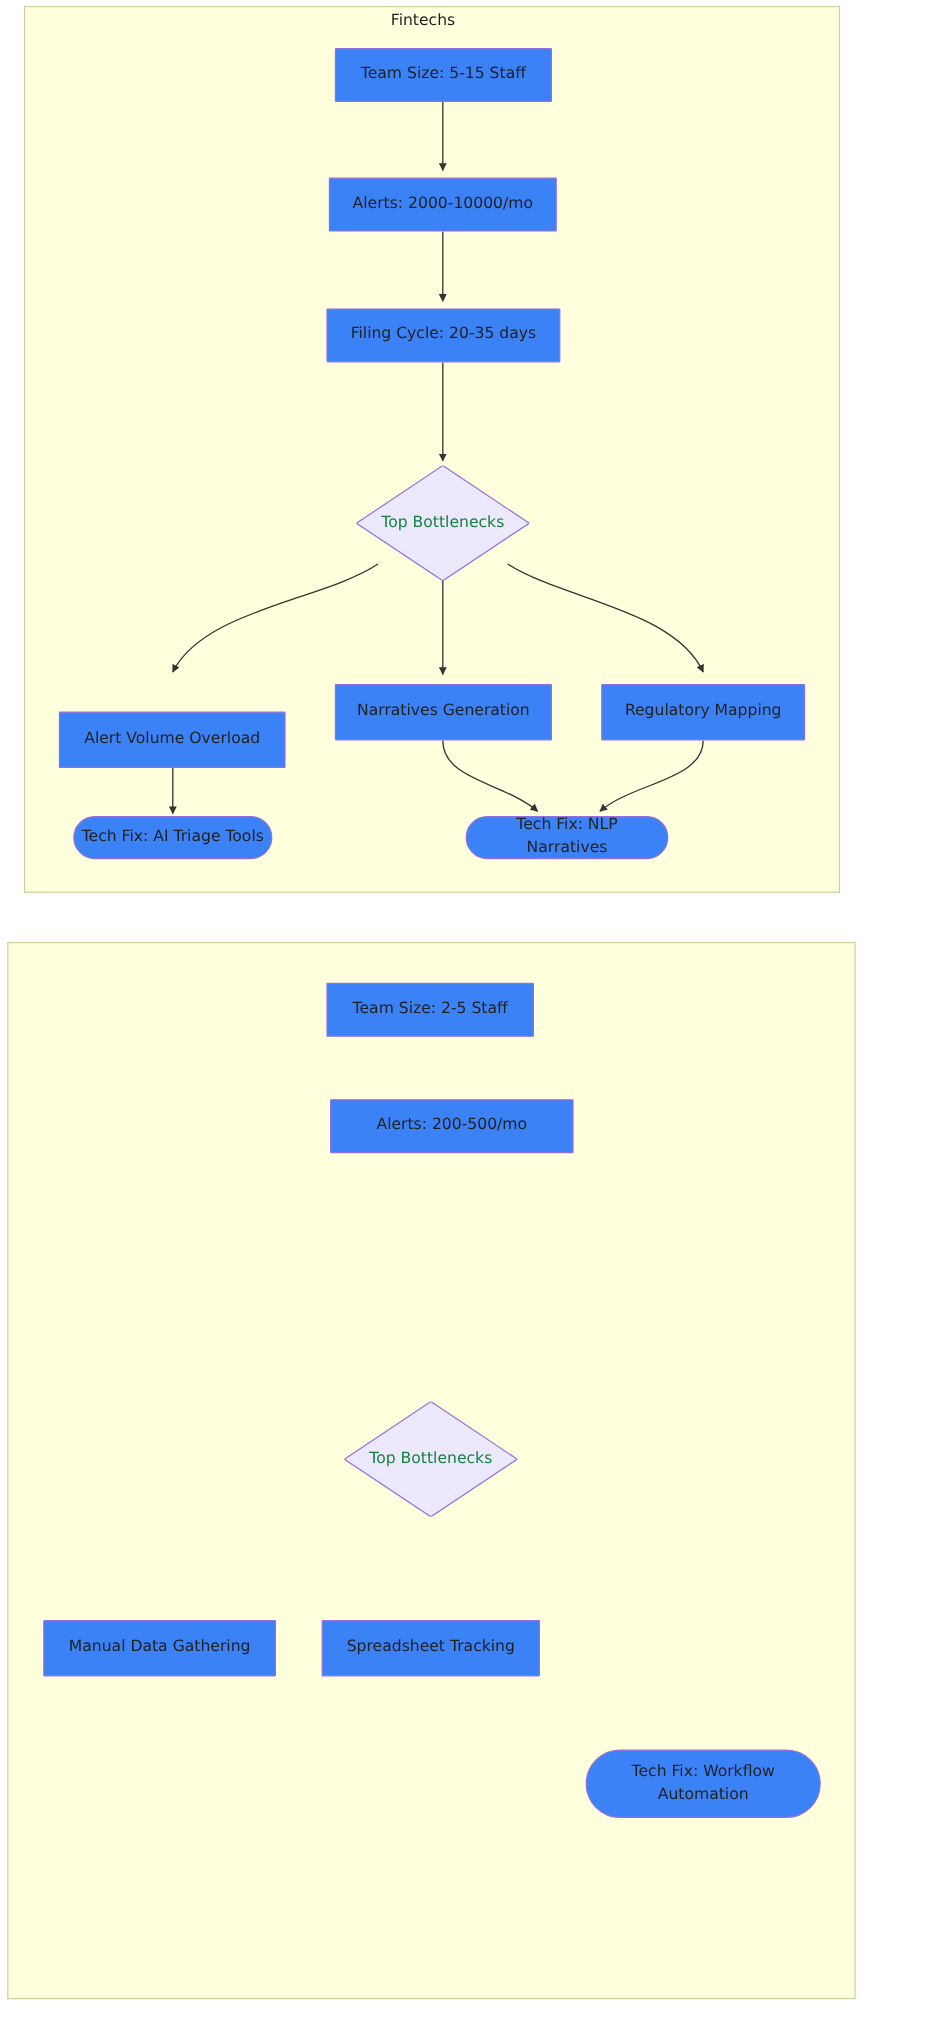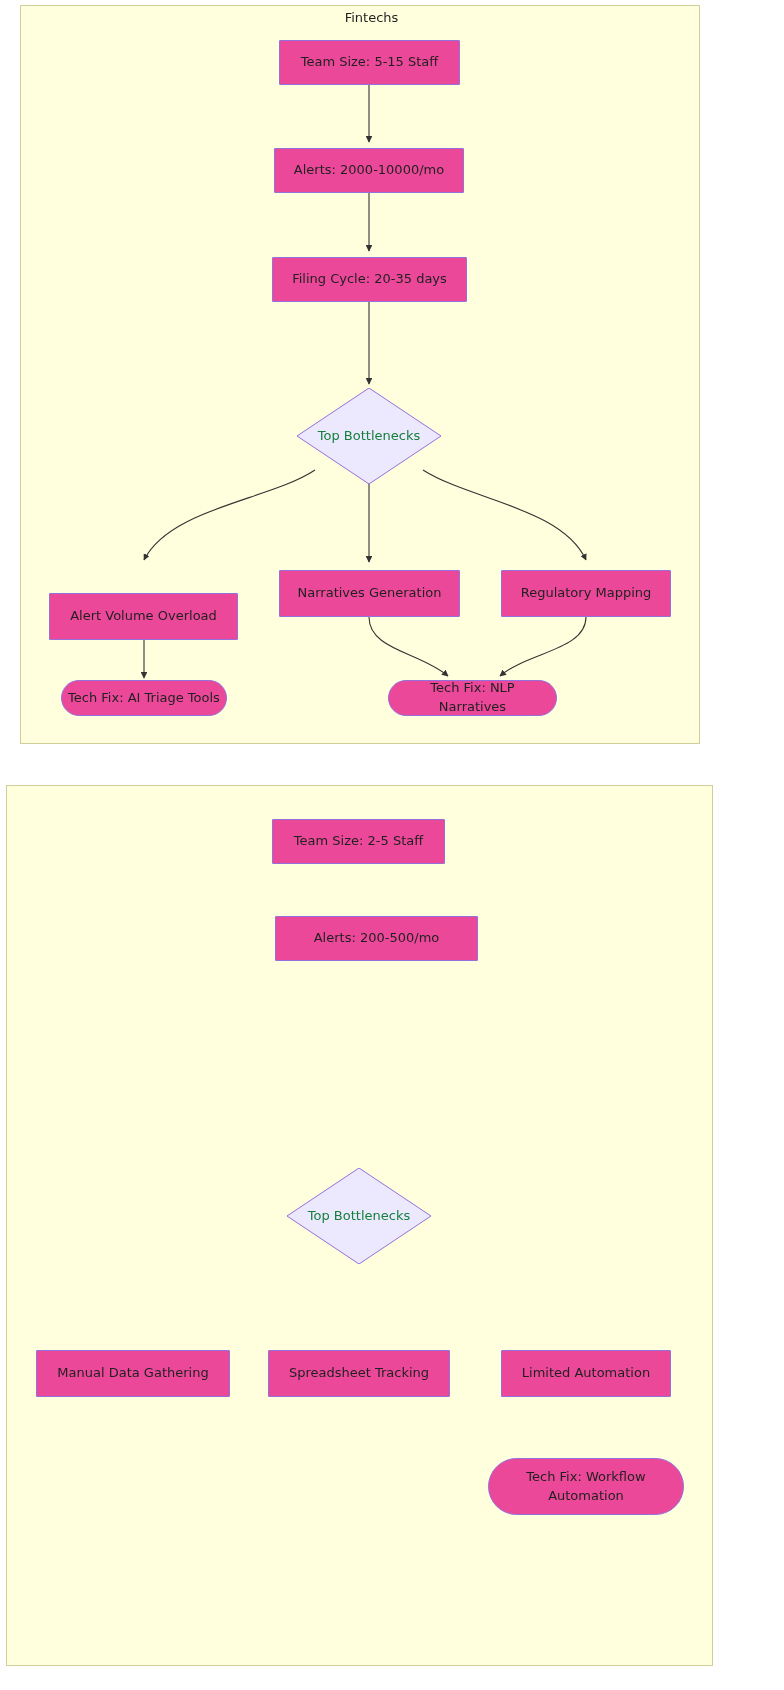--- a/index.html
+++ b/index.html
@@ -31,21 +31,21 @@
     left: 0;
     width: 100%;
     text-align: center;
     font-size: 13px;
     color: #1f2020;
     font-family: "DejaVu Sans", "Liberation Sans", sans-serif;
   }
   .node {
     position: absolute;
     box-sizing: border-box;
-    background: #ec4899;
+    background: #3b82f6;
     border: 1px solid #9370DB;
     display: flex;
     align-items: center;
     justify-content: center;
     text-align: center;
     font-size: 13px;
     color: #1f2020;
     line-height: 1.45;
     padding: 2px 6px;
   }
@@ -82,21 +82,21 @@
     stroke: #333333;
     stroke-width: 1.1px;
   }
 </style>
 </head>
 <body>
 
 <div id="canvas">
 
   <div class="subgraph" style="left:20px; top:5px; width:680px; height:739px;"></div>
-  <div class="subgraph-title" style="left:24px; top:10px; width:695px;">Fintechs</div>
+  <div class="subgraph-title" style="left:5px; top:10px; width:695px;">Fintechs</div>
 
   <svg class="edges" viewBox="0 0 784 1690" xmlns="http://www.w3.org/2000/svg">
     <defs>
       <marker id="arrow" viewBox="0 0 10 10" refX="9" refY="5" markerWidth="6" markerHeight="6" orient="auto-start-reverse">
         <path d="M 0 0 L 10 5 L 0 10 z" fill="#333333"></path>
       </marker>
     </defs>
 
     <path class="edge-path" d="M 369,84 L 369,142" marker-end="url(#arrow)"></path>
 
@@ -193,22 +193,19 @@
   </div>
 
   <div class="node rect" style="left:36px; top:1350px; width:194px; height:47px;">
     <span>Manual Data Gathering</span>
   </div>
 
   <div class="node rect" style="left:268px; top:1350px; width:182px; height:47px;">
     <span>Spreadsheet Tracking</span>
   </div>
 
-  <div class="node rect" style="left:501px; top:1350px; width:170px; height:47px;">
-    <span>Limited Automation</span>
-  </div>
 
 
   <div class="node stadium" style="left:488px; top:1458px; width:196px; height:57px;">
     <span style="max-width:130px; display:inline-block;">Tech Fix: Workflow Automation</span>
   </div>
 
 </div>
 
 </body></html>

